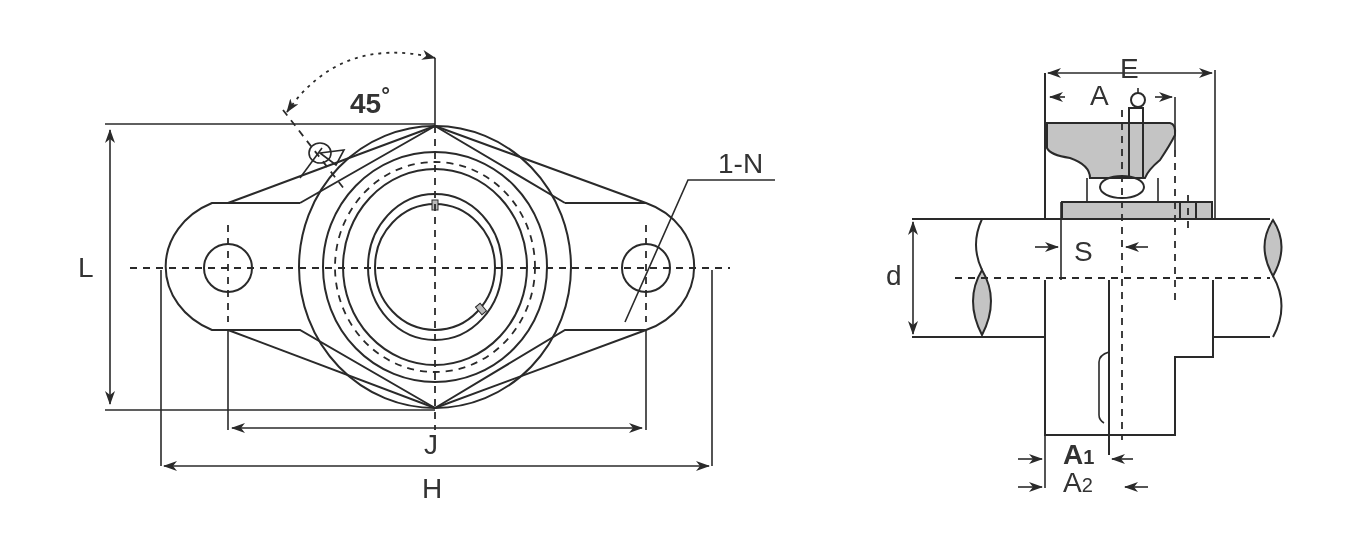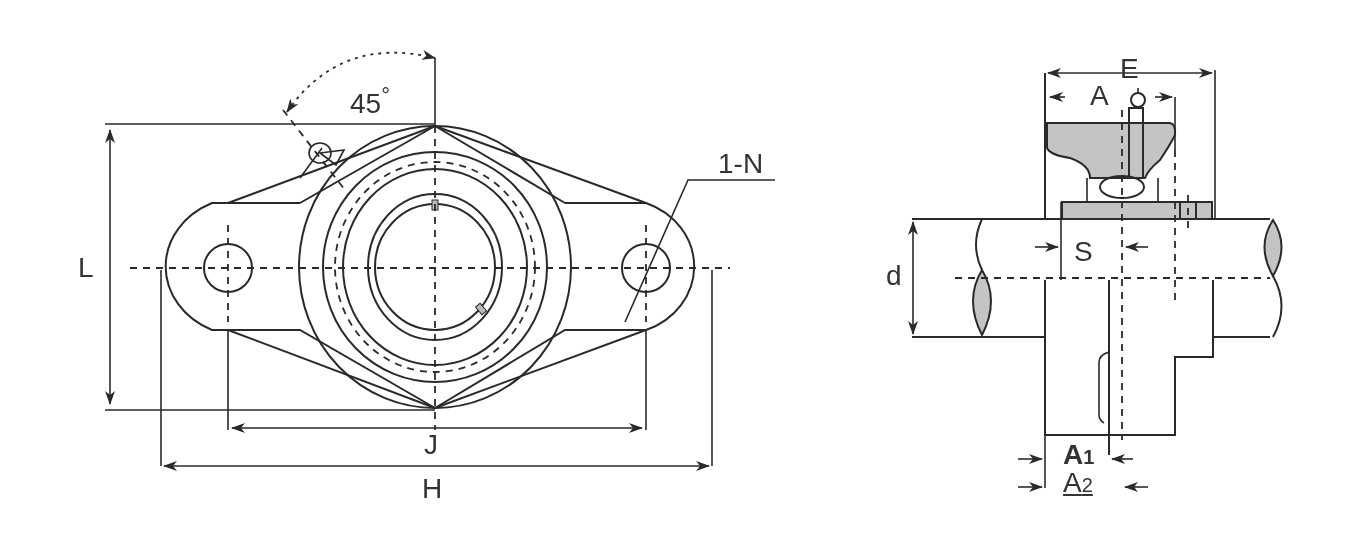--- a/index.html
+++ b/index.html
@@ -123,24 +123,24 @@
     <line class="thin" x1="913" y1="222" x2="913" y2="334" marker-start="url(#al)" marker-end="url(#ar)"></line>
 
     <line class="thin" x1="1045" y1="435" x2="1045" y2="488"></line>
     <line class="thin" x1="1018" y1="459" x2="1042" y2="459" marker-end="url(#ar)"></line>
     <line class="thin" x1="1133" y1="459" x2="1112" y2="459" marker-end="url(#ar)"></line>
     <line class="thin" x1="1018" y1="487" x2="1042" y2="487" marker-end="url(#ar)"></line>
     <line class="thin" x1="1148" y1="487" x2="1125" y2="487" marker-end="url(#ar)"></line>
   </g>
 </svg>
 
-<div class="lbl" style="left:350px;top:85px;"><span>45</span><sup style="font-size:22px">°</sup></div>
+<div class="lbl" style="left:350px;top:85px;font-weight:bold;"><span>45</span><sup style="font-size:22px">°</sup></div>
 <div class="lbl" style="left:78px;top:254px;">L</div>
 <div class="lbl" style="left:424px;top:431px;">J</div>
 <div class="lbl" style="left:422px;top:475px;">H</div>
 <div class="lbl" style="left:718px;top:150px;">1-N</div>
 
 <div class="lbl" style="left:1120px;top:55px;">E</div>
 <div class="lbl" style="left:1090px;top:82px;">A</div>
 <div class="lbl" style="left:886px;top:262px;">d</div>
 <div class="lbl" style="left:1074px;top:238px;">S</div>
 <div class="lbl" style="left:1063px;top:441px;font-weight:bold;"><span>A</span><span class="sub">1</span></div>
-<div class="lbl" style="left:1063px;top:469px;text-decoration:underline;"><span>A</span><span class="sub">2</span></div>
+<div class="lbl" style="left:1063px;top:469px;"><span>A</span><span class="sub">2</span></div>
 
 </body></html>

